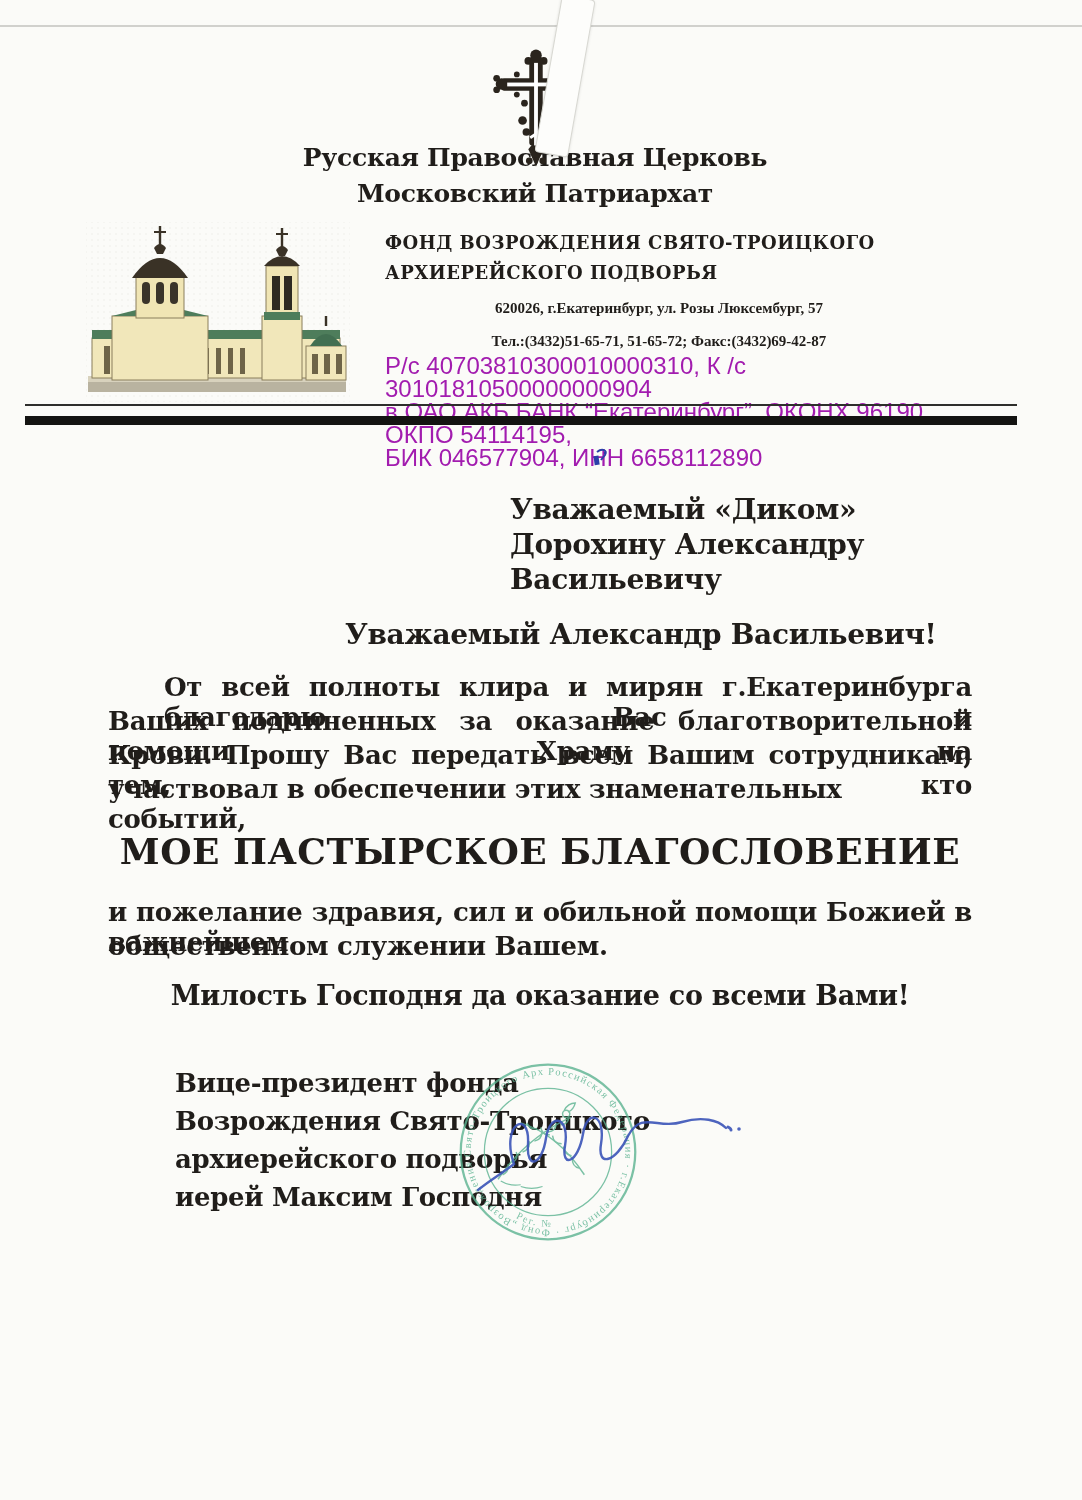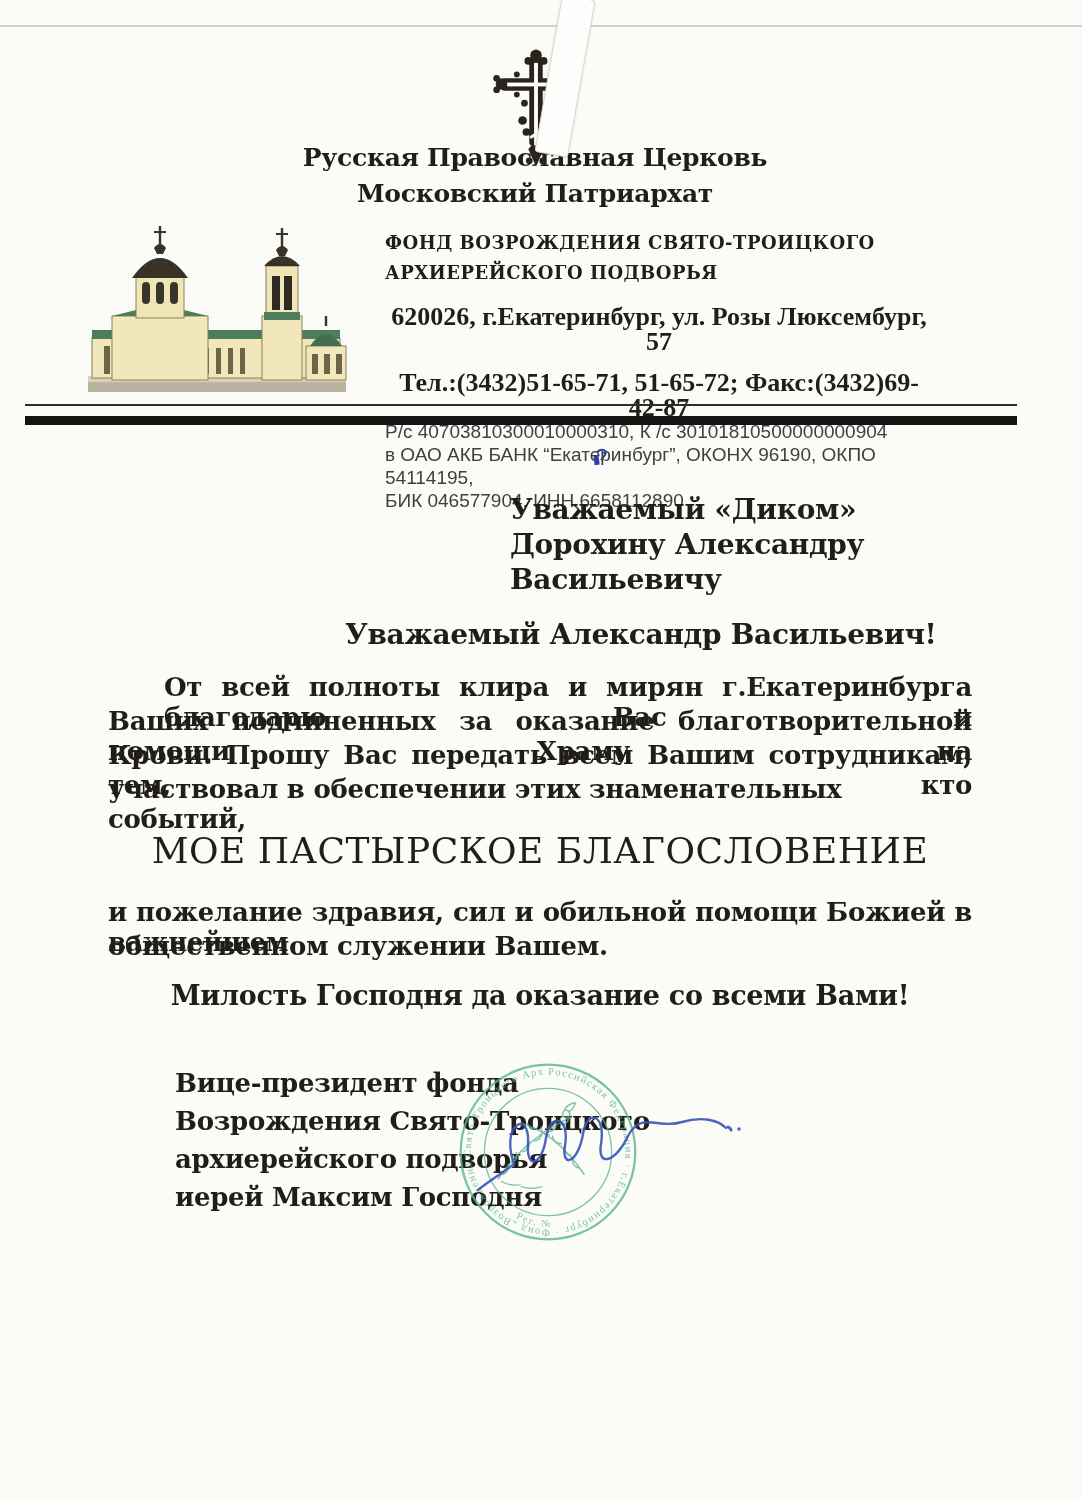--- a/index.html
+++ b/index.html
@@ -20,31 +20,31 @@
     transform:rotate(10deg);
     box-shadow:0 1px 3px rgba(0,0,0,.12);
     z-index:5;
   }
   
   .slav{font-family:"DejaVu Serif", serif;font-weight:700;letter-spacing:-0.3px;}
   .org1{left:300px;top:143px;width:470px;text-align:center;font-size:25px;}
   .org2{left:300px;top:179px;width:470px;text-align:center;font-size:25px;}
   .head-col{left:385px;top:228px;width:548px;}
   .fund{Text-align:center;font-size:18px;font-weight:700;letter-spacing:.5px;text-align:left;line-height:30px;font-family:"DejaVu Serif", serif;}
-  .addr{text-align:center;font-size:26px;font-weight:700;font-family:"Liberation Serif", serif;line-height:25px;margin-top:16px;}
-  .acct{text-align:left;font-size:19px;font-family:"Liberation Sans", sans-serif;color:#404040;line-height:23px;}
+  .addr{text-align:center;font-size:15px;font-weight:700;font-family:"Liberation Serif", serif;line-height:25px;margin-top:8px;}
+  .acct{text-align:left;font-size:24px;font-family:"Liberation Sans", sans-serif;color:#a21caf;line-height:23px;}
   .rule-thin{left:25px;top:404px;width:992px;height:2px;background:#2e2e2c;}
   .rule-thick{left:25px;top:416px;width:992px;height:9px;background:#141412;}
   .addressee{left:510px;top:492px;font-size:28px;line-height:35px;}
   .salutation{left:345px;top:610px;font-size:28px;margin-top:8px;}
   .body-block{left:108px;width:864px;font-size:26px;}
   .jline{text-align:justify;text-align-last:justify;height:34px;white-space:normal;}
   .lline{text-align:left;height:34px;}
   .indent{padding-left:56px;}
-  .heading{left:108px;top:830px;width:864px;text-align:center;font-size:36px;font-weight:400;letter-spacing:.5px;}
+  .heading{left:108px;top:830px;width:864px;text-align:center;font-size:36px;font-weight:700;letter-spacing:.5px;}
   .blessing{left:108px;top:980px;width:864px;text-align:center;font-size:27px;font-weight:700;}
   .sig-block{left:175px;top:1064px;font-size:26px;line-height:38px;z-index:2;}
   .stamp-wrap{left:448px;top:1052px;width:200px;height:200px;z-index:3;opacity:.8;}
   .sig-wrap{left:430px;top:1072px;width:330px;height:140px;z-index:4;}
   .ink-mark{left:585px;top:444px;width:34px;height:34px;z-index:4;}
   .church{left:84px;top:220px;width:268px;height:184px;}
   .cross{left:488px;top:44px;width:96px;height:128px;z-index:2;}
 </style>
 </head>
 <body>

